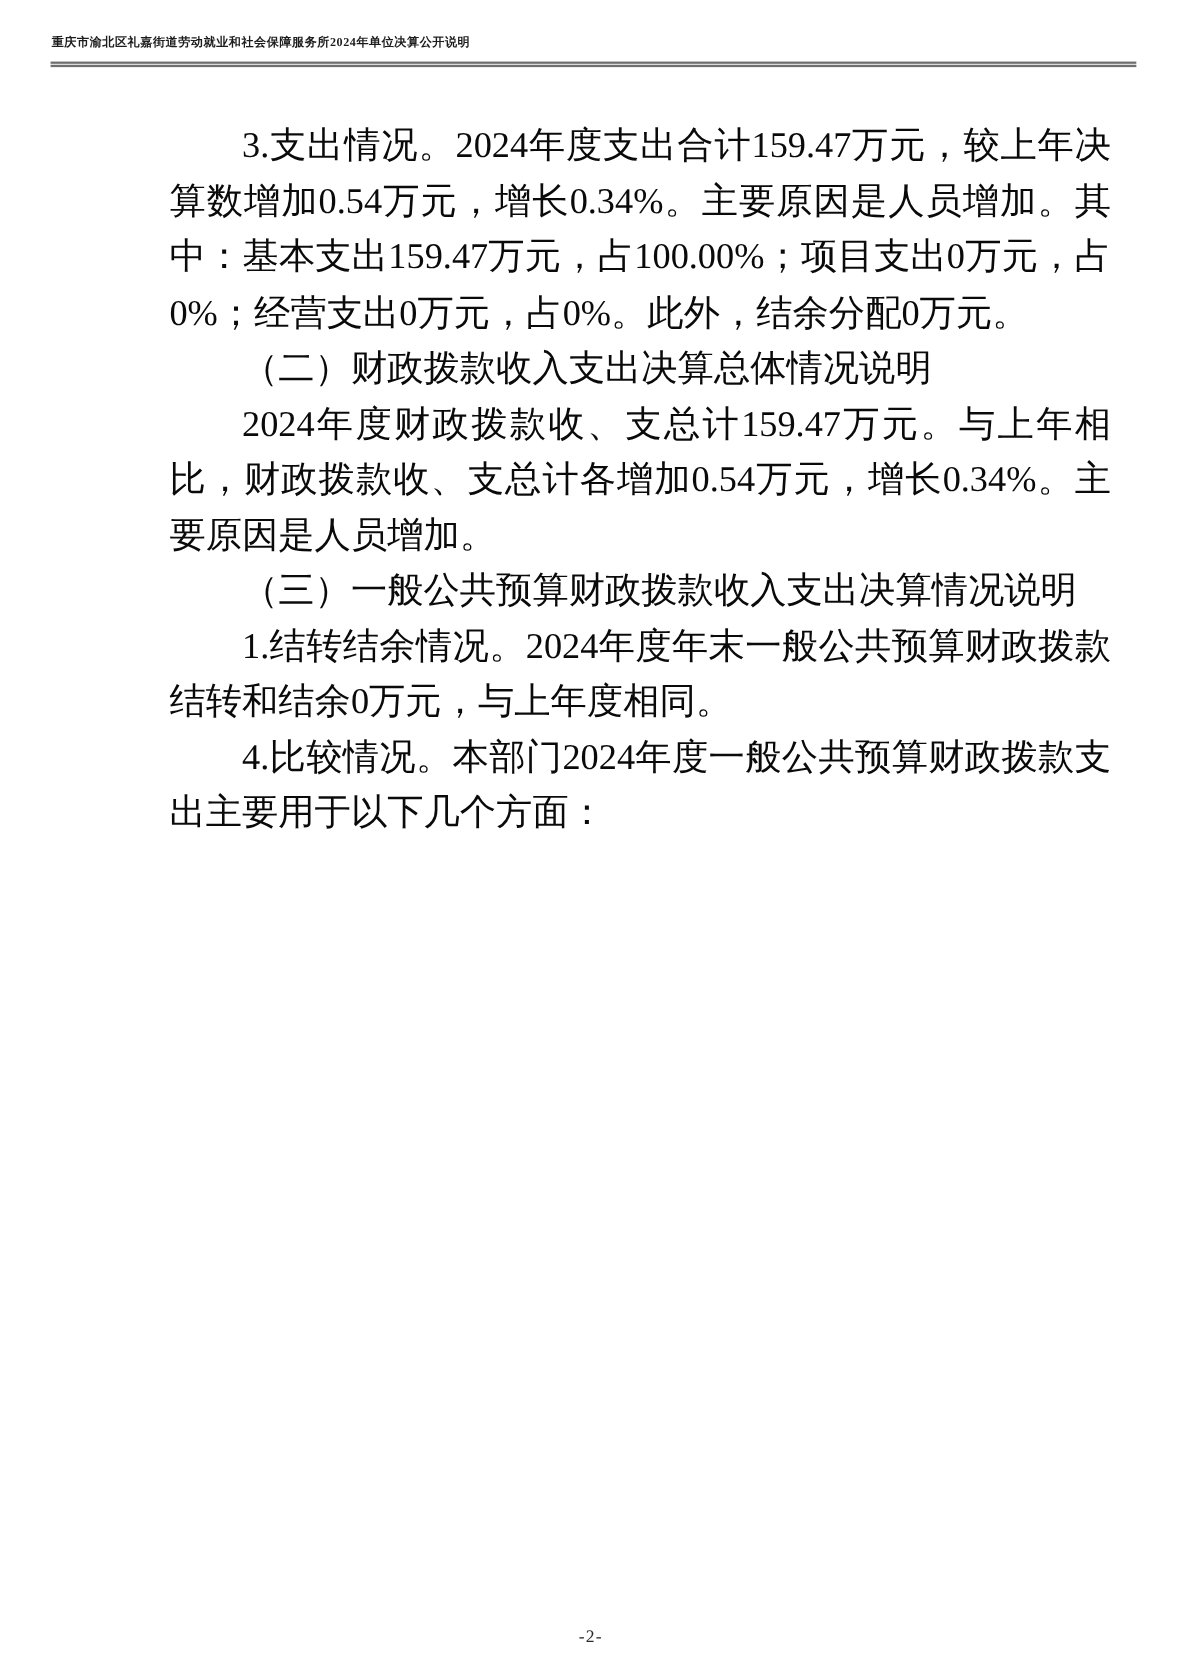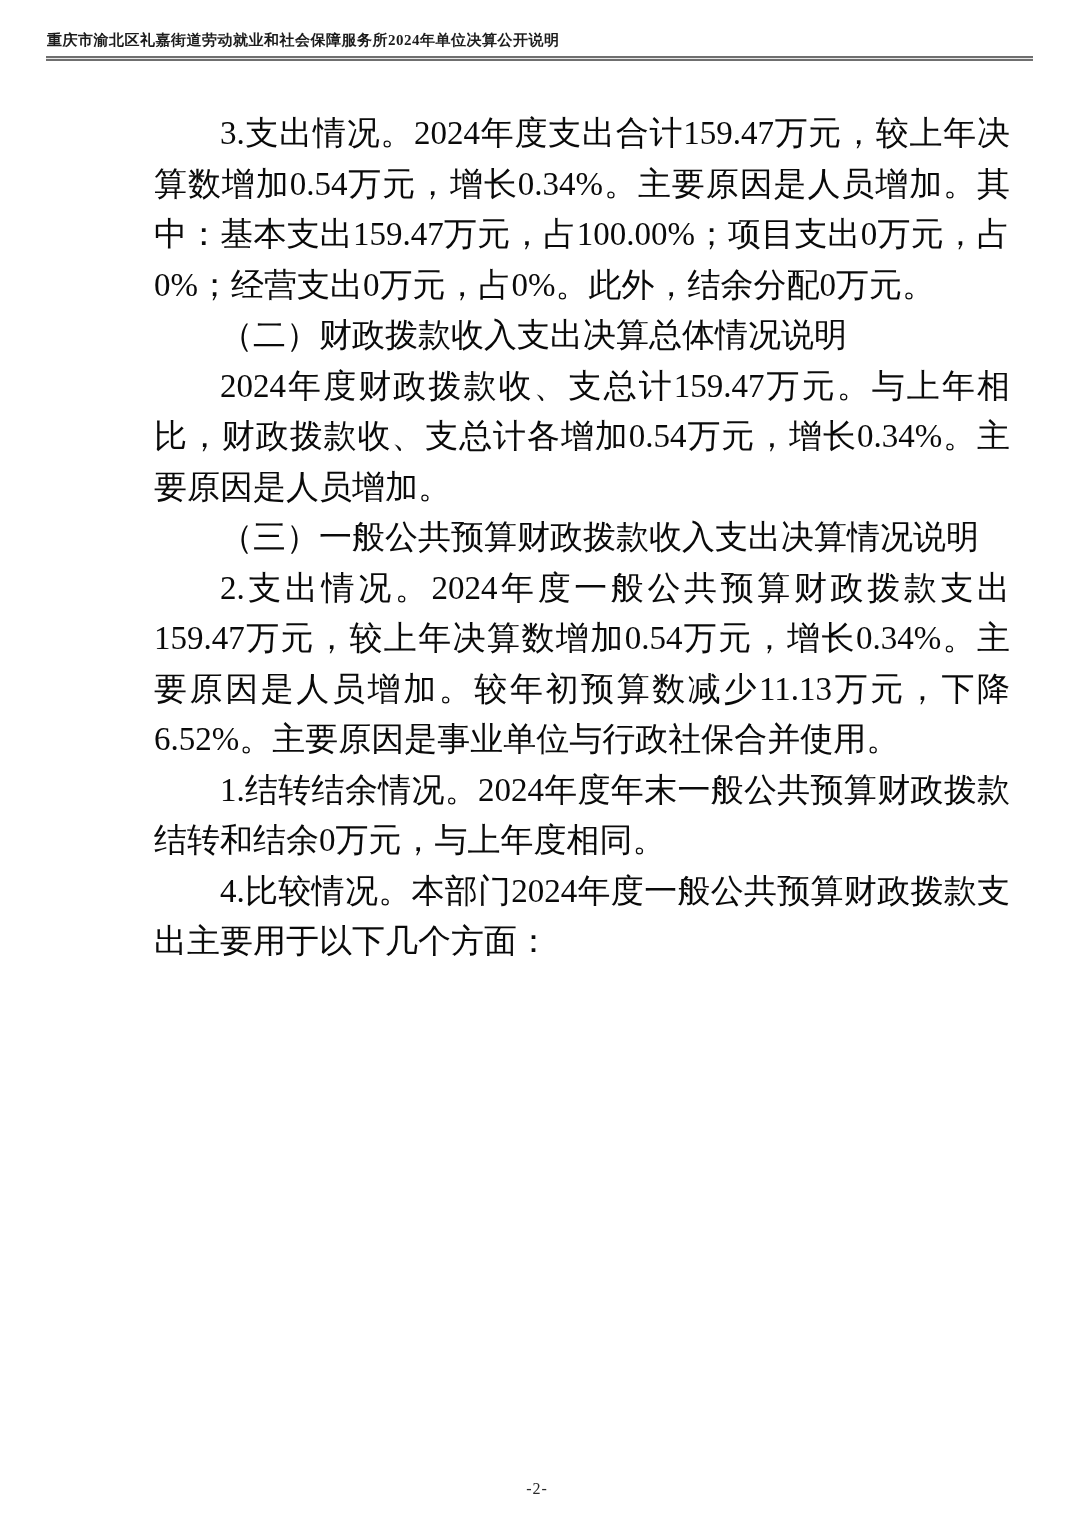--- a/index.html
+++ b/index.html
@@ -18,21 +18,21 @@
   .page {
     position: absolute;
     inset: 0;
     background: #ffffff;
   }
   
   .doc-header-title {
     position: absolute;
     top: 31px;
     left: 47px;
-    font-size: 15px;
+    font-size: 11px;
     font-weight: bold;
     color: #1c1c1c;
     letter-spacing: 0.5px;
     white-space: nowrap;
   }
   .doc-header-rule {
     position: absolute;
     top: 56px;
     left: 46px;
     width: 987px;
@@ -85,21 +85,20 @@
   <header>
     <div class="doc-header-title">重庆市渝北区礼嘉街道劳动就业和社会保障服务所2024年单位决算公开说明</div>
     <div class="doc-header-rule"></div>
   </header>
 
   <main class="doc-body">
       <p class="para">3.支出情况。2024年度支出合计159.47万元，较上年决算数增加0.54万元，增长0.34%。主要原因是人员增加。其中：基本支出159.47万元，占100.00%；项目支出0万元，占0%；经营支出0万元，占0%。此外，结余分配0万元。</p>
       <p class="para heading">（二）财政拨款收入支出决算总体情况说明</p>
       <p class="para">2024年度财政拨款收、支总计159.47万元。与上年相比，财政拨款收、支总计各增加0.54万元，增长0.34%。主要原因是人员增加。</p>
       <p class="para heading">（三）一般公共预算财政拨款收入支出决算情况说明</p>
-      <p class="para">2.支出情况。2024年度一般公共预算财政拨款支出159.47万元，较上年决算数增加0.54万元，增长0.34%。主要原因是人员增加。较年初预算数减少11.13万元，下降6.52%。主要原因是事业单位与行政社保合并使用。</p>
       <p class="para">1.结转结余情况。2024年度年末一般公共预算财政拨款结转和结余0万元，与上年度相同。</p>
       <p class="para">4.比较情况。本部门2024年度一般公共预算财政拨款支出主要用于以下几个方面：</p>
     </main>
 
   <footer class="doc-footer">
     <span class="page-number">-2-</span>
   </footer>
 
 </div>
 

